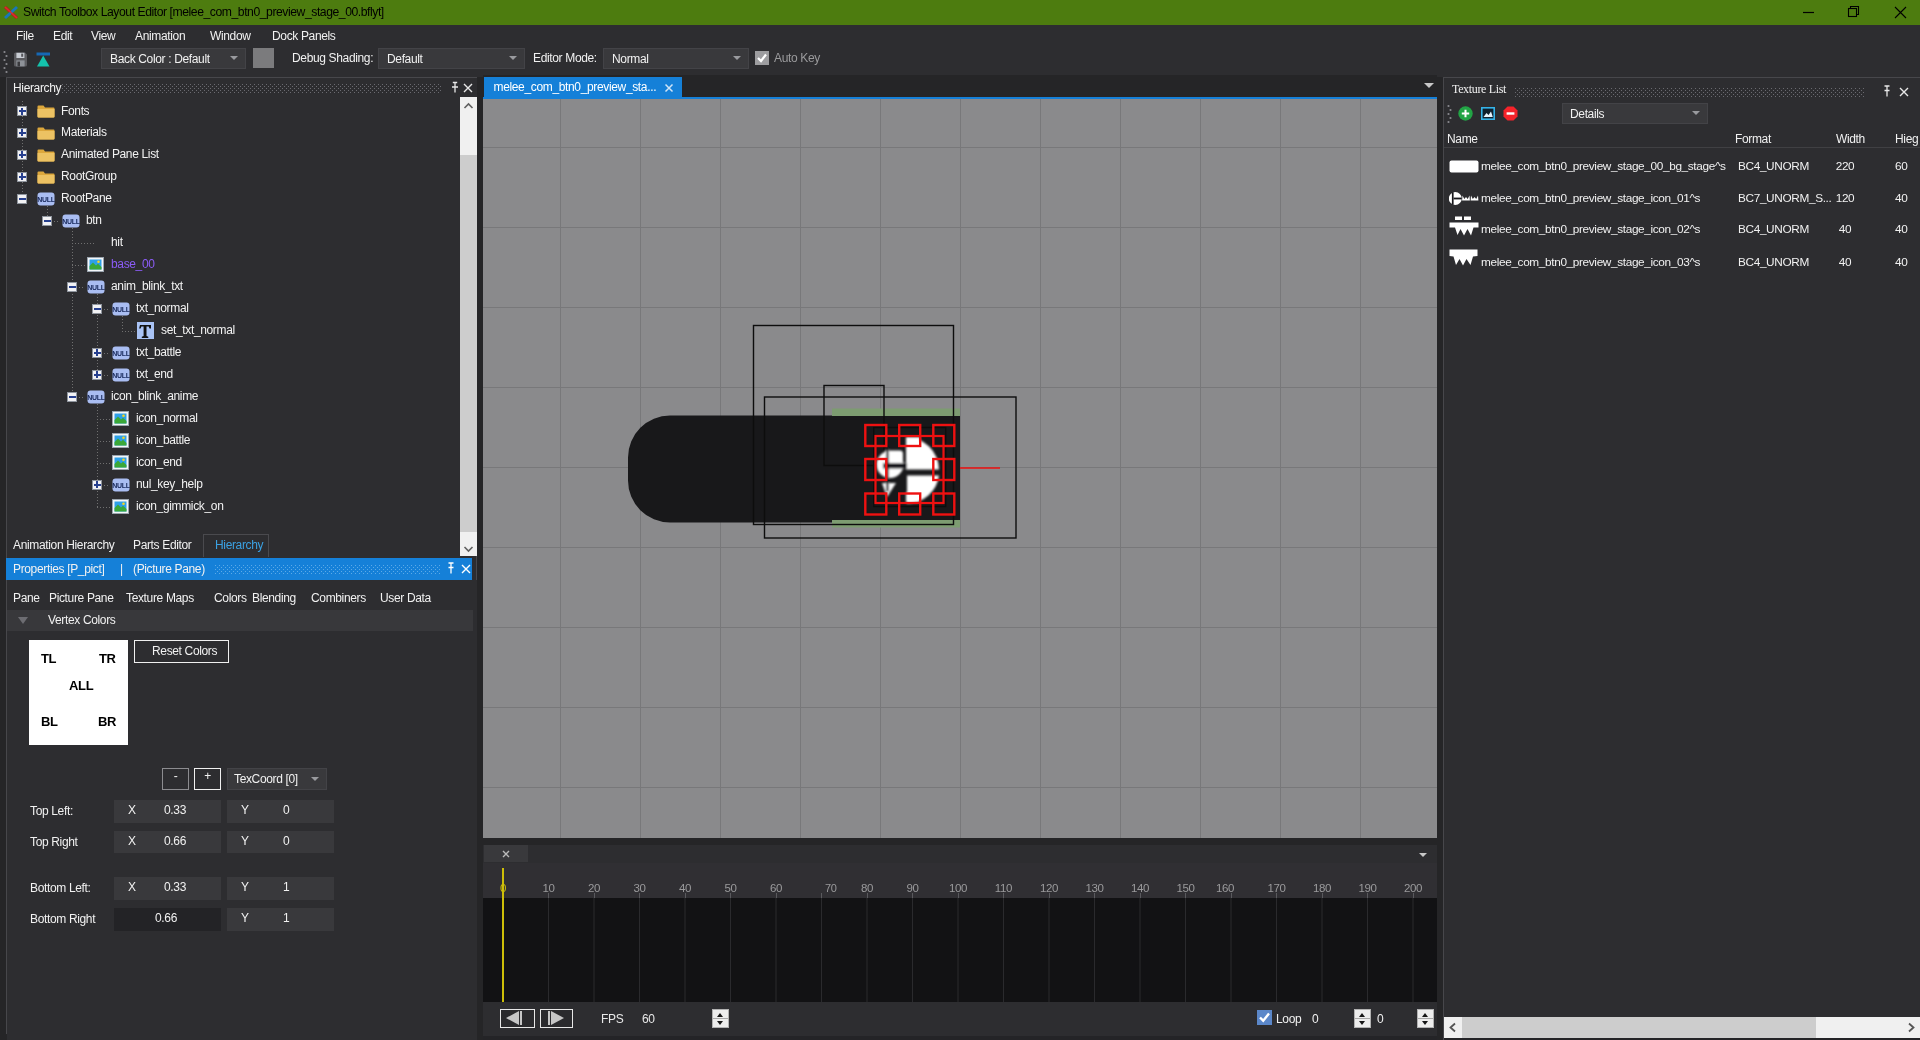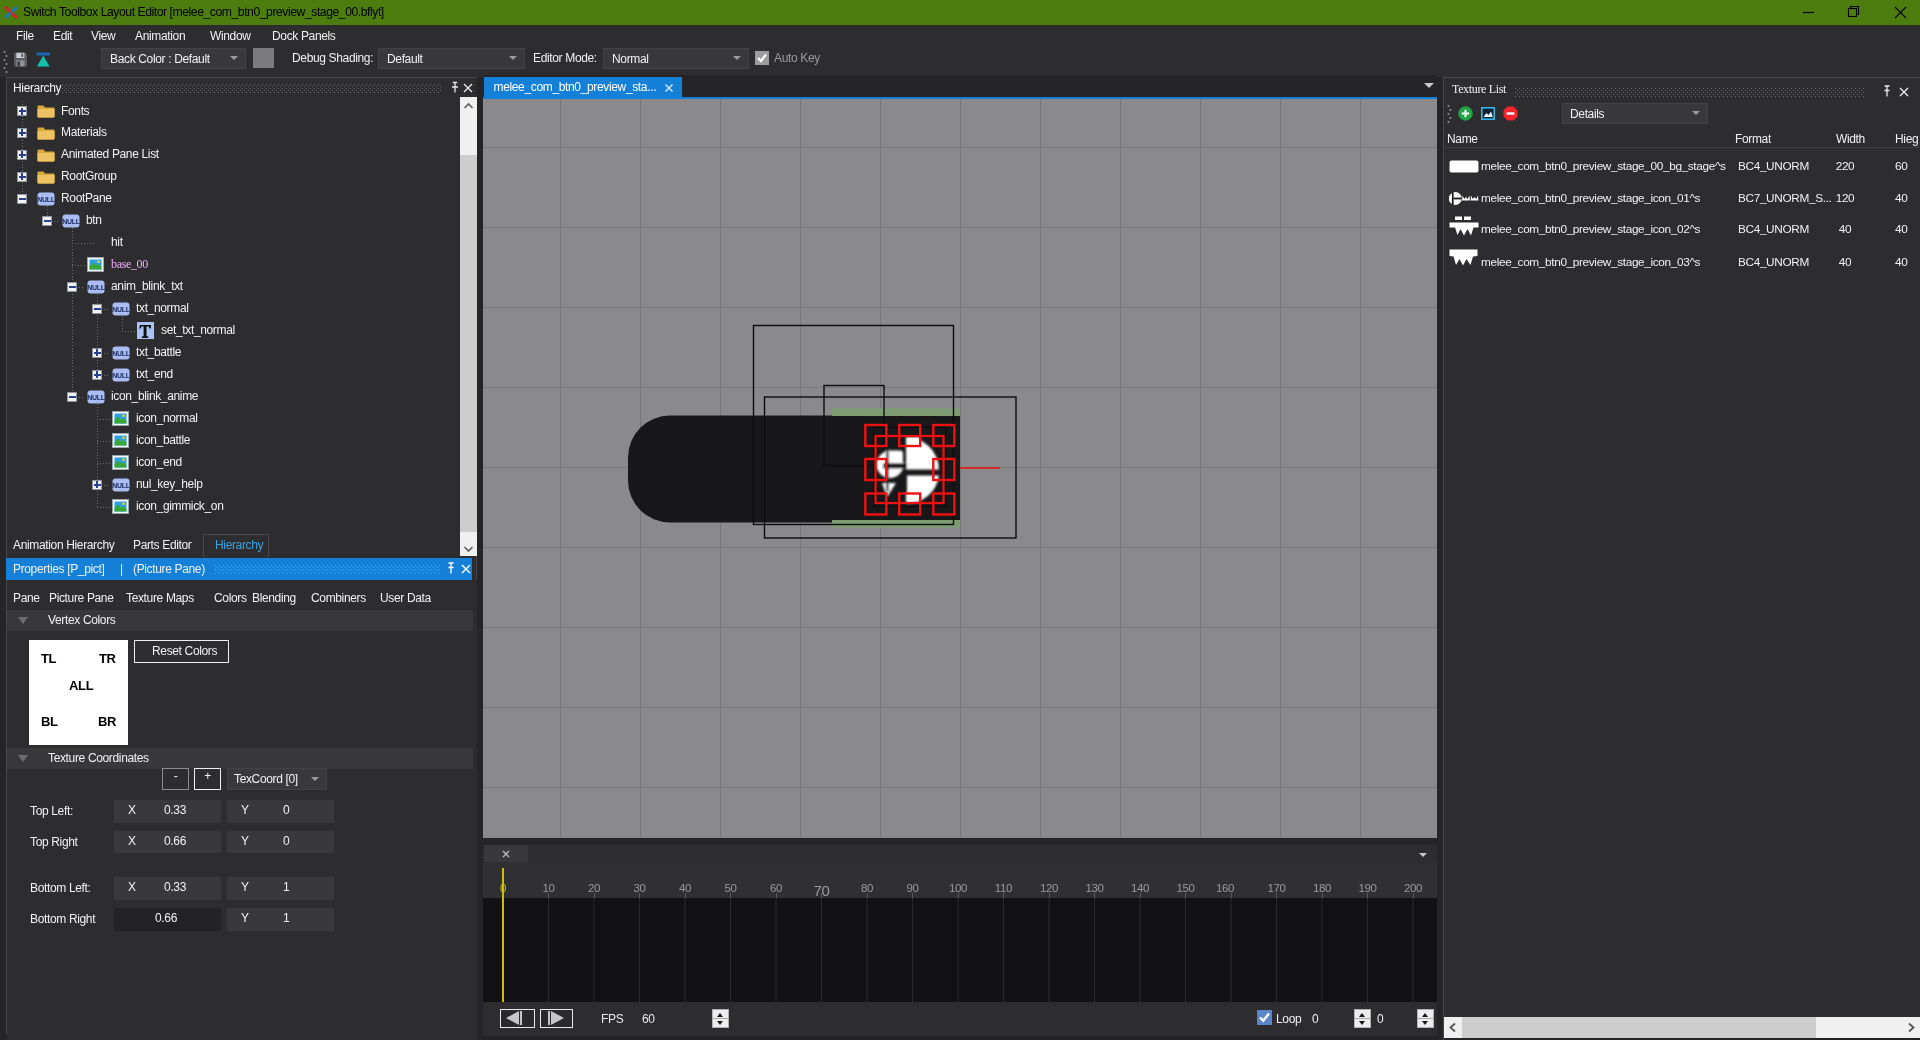--- a/index.html
+++ b/index.html
@@ -180,21 +180,21 @@
           <text x="9" y="10" font-size="7" font-weight="bold" fill="#1c2d60" text-anchor="middle" font-family="Liberation Sans">NULL</text>
         </svg></div>
       <div class="abs" style="left:86px;top:213.4px;color:#f2f2f2;">btn</div>
       <div class="abs" style="left:111px;top:235.38px;color:#f2f2f2;">hit</div>
       <div class="abs" style="left:87px;top:257.36px"><svg width="17" height="15" viewBox="0 0 17 15">
           <rect x="0.5" y="0.5" width="16" height="14" fill="#f4f6f8" stroke="#9aa4ae" stroke-width="1"></rect>
           <rect x="2.5" y="2.5" width="12" height="10" fill="#2ea0e8"></rect>
           <circle cx="11.5" cy="4.8" r="1.3" fill="#f5d622"></circle>
           <path d="M2.5 9 L6 5.5 L9 8.5 L11 6.8 L14.5 10 V12.5 H2.5 Z" fill="#3aa838"></path>
         </svg></div>
-      <div class="abs" style="left:111px;top:257.36px;color:#f0abfc;font-family:Liberation Serif, serif;">base_00</div>
+      <div class="abs" style="left:111px;top:257.36px;color:#8b5cf6;">base_00</div>
       <div class="abs" style="left:67px;top:281.84000000000003px;width:10px;height:10px;background:#f2f2f4;border:1px solid #8f959e;"></div>
       <div class="abs" style="left:68.5px;top:285.94000000000005px;width:7px;height:1.8px;background:#27408f;"></div>
       <div class="abs" style="left:87px;top:279.84000000000003px"><svg width="18" height="14" viewBox="0 0 18 14">
           <rect x="0.5" y="0.5" width="17" height="13" rx="3" fill="#a9bdf2"></rect>
           <text x="9" y="10" font-size="7" font-weight="bold" fill="#1c2d60" text-anchor="middle" font-family="Liberation Sans">NULL</text>
         </svg></div>
       <div class="abs" style="left:111px;top:279.34000000000003px;color:#f2f2f2;">anim_blink_txt</div>
       <div class="abs" style="left:92px;top:303.82px;width:10px;height:10px;background:#f2f2f4;border:1px solid #8f959e;"></div>
       <div class="abs" style="left:93.5px;top:307.92px;width:7px;height:1.8px;background:#27408f;"></div>
       <div class="abs" style="left:112px;top:301.82px"><svg width="18" height="14" viewBox="0 0 18 14">
@@ -325,24 +325,20 @@
     <div class="abs" style="left:12px;top:11px;">TL</div>
     <div class="abs" style="left:70px;top:11px;">TR</div>
     <div class="abs" style="left:40px;top:38px;">ALL</div>
     <div class="abs" style="left:12px;top:74px;">BL</div>
     <div class="abs" style="left:69px;top:74px;">BR</div>
   </div>
   <div class="abs" style="left:127px;top:59.5px;width:95px;height:23px;border:1px solid #f0f0f0;">
     <div class="abs" style="left:17px;top:3px;">Reset Colors</div>
   </div>
 
-  <div class="sechdr abs" style="left:0;top:168px;width:466px;height:21px;">
-    <div class="tri-d abs" style="left:11px;top:7px;"></div>
-    <div class="abs" style="left:41px;top:3px;">Texture Coordinates</div>
-  </div>
   <div class="abs" style="left:155px;top:188px;width:27px;height:22px;border:1px solid #8c8c90;text-align:center;color:#f1f1f1;">-</div>
   <div class="abs" style="left:187px;top:188px;width:27px;height:22px;border:1px solid #f0f0f0;text-align:center;color:#f1f1f1;">+</div>
   <div class="combo abs" style="left:220px;top:188px;width:100px;height:22px;">
     <div class="abs" style="left:6px;top:3px;">TexCoord [0]</div>
         <div class="arr"></div>
   </div>
 
   <div class="abs" style="left:23px;top:224px;">Top Left:</div>
   <div class="ibox abs" style="left:107px;top:220px;width:107px;height:22.5px;">
         <span class="abs" style="left:14px;top:3px;">X</span>
@@ -463,21 +459,21 @@
         <div class="abs" style="left:96px;top:19px;width:30px;text-align:center;color:#9a9a9c;font-size:11.5px;">20</div>
         <div class="abs" style="left:110.5px;top:30px;width:1px;height:5px;background:#5a5a5e;"></div>
         <div class="abs" style="left:141.5px;top:19px;width:30px;text-align:center;color:#9a9a9c;font-size:11.5px;">30</div>
         <div class="abs" style="left:156px;top:30px;width:1px;height:5px;background:#5a5a5e;"></div>
         <div class="abs" style="left:187px;top:19px;width:30px;text-align:center;color:#9a9a9c;font-size:11.5px;">40</div>
         <div class="abs" style="left:201.5px;top:30px;width:1px;height:5px;background:#5a5a5e;"></div>
         <div class="abs" style="left:232.5px;top:19px;width:30px;text-align:center;color:#9a9a9c;font-size:11.5px;">50</div>
         <div class="abs" style="left:247px;top:30px;width:1px;height:5px;background:#5a5a5e;"></div>
         <div class="abs" style="left:278px;top:19px;width:30px;text-align:center;color:#9a9a9c;font-size:11.5px;">60</div>
         <div class="abs" style="left:292.5px;top:30px;width:1px;height:5px;background:#5a5a5e;"></div>
-        <div class="abs" style="left:323.5px;top:19px;width:30px;text-align:center;color:#9a9a9c;font-size:15px;">70</div>
+        <div class="abs" style="left:323.5px;top:19px;width:30px;text-align:right;color:#9a9a9c;font-size:11px;">70</div>
         <div class="abs" style="left:338px;top:30px;width:1px;height:5px;background:#5a5a5e;"></div>
         <div class="abs" style="left:369px;top:19px;width:30px;text-align:center;color:#9a9a9c;font-size:11.5px;">80</div>
         <div class="abs" style="left:383.5px;top:30px;width:1px;height:5px;background:#5a5a5e;"></div>
         <div class="abs" style="left:414.5px;top:19px;width:30px;text-align:center;color:#9a9a9c;font-size:11.5px;">90</div>
         <div class="abs" style="left:429px;top:30px;width:1px;height:5px;background:#5a5a5e;"></div>
         <div class="abs" style="left:460px;top:19px;width:30px;text-align:center;color:#9a9a9c;font-size:11.5px;">100</div>
         <div class="abs" style="left:474.5px;top:30px;width:1px;height:5px;background:#5a5a5e;"></div>
         <div class="abs" style="left:505.5px;top:19px;width:30px;text-align:center;color:#9a9a9c;font-size:11.5px;">110</div>
         <div class="abs" style="left:520px;top:30px;width:1px;height:5px;background:#5a5a5e;"></div>
         <div class="abs" style="left:551px;top:19px;width:30px;text-align:center;color:#9a9a9c;font-size:11.5px;">120</div>

